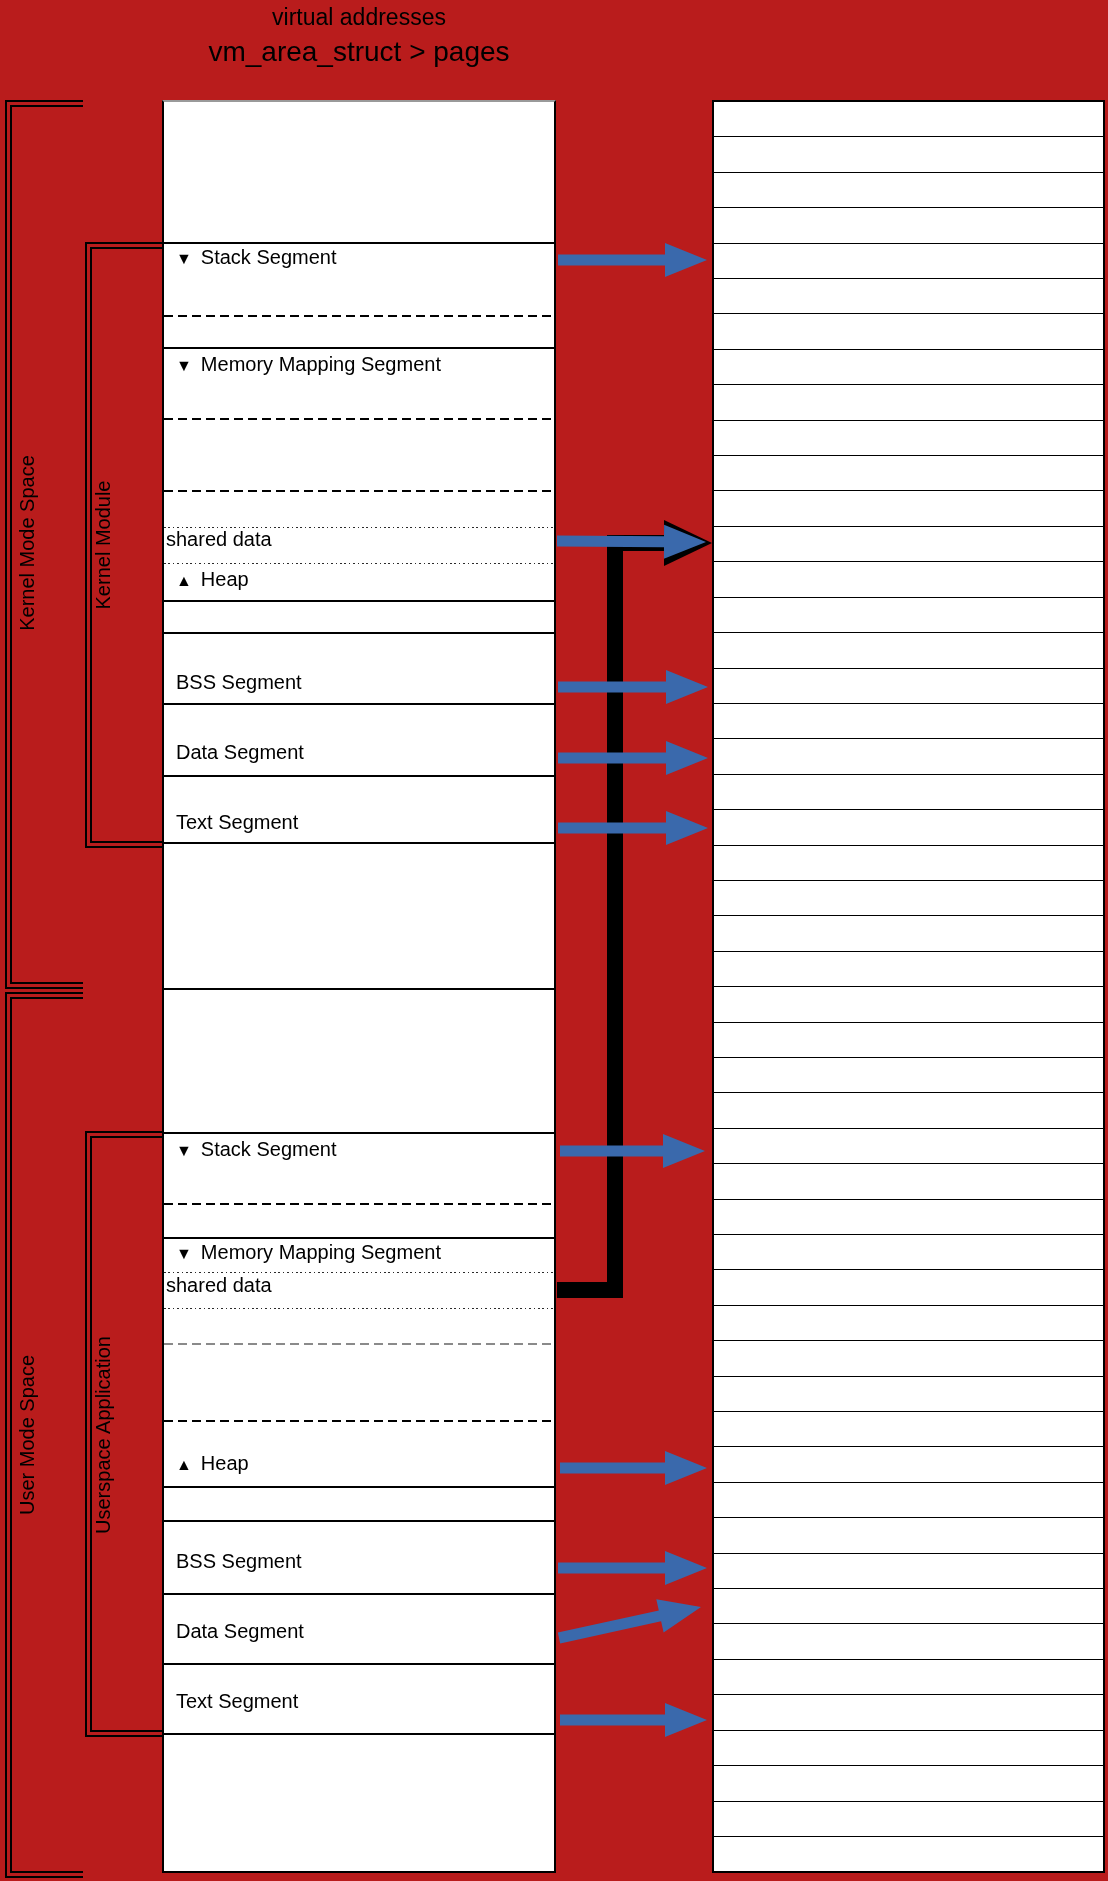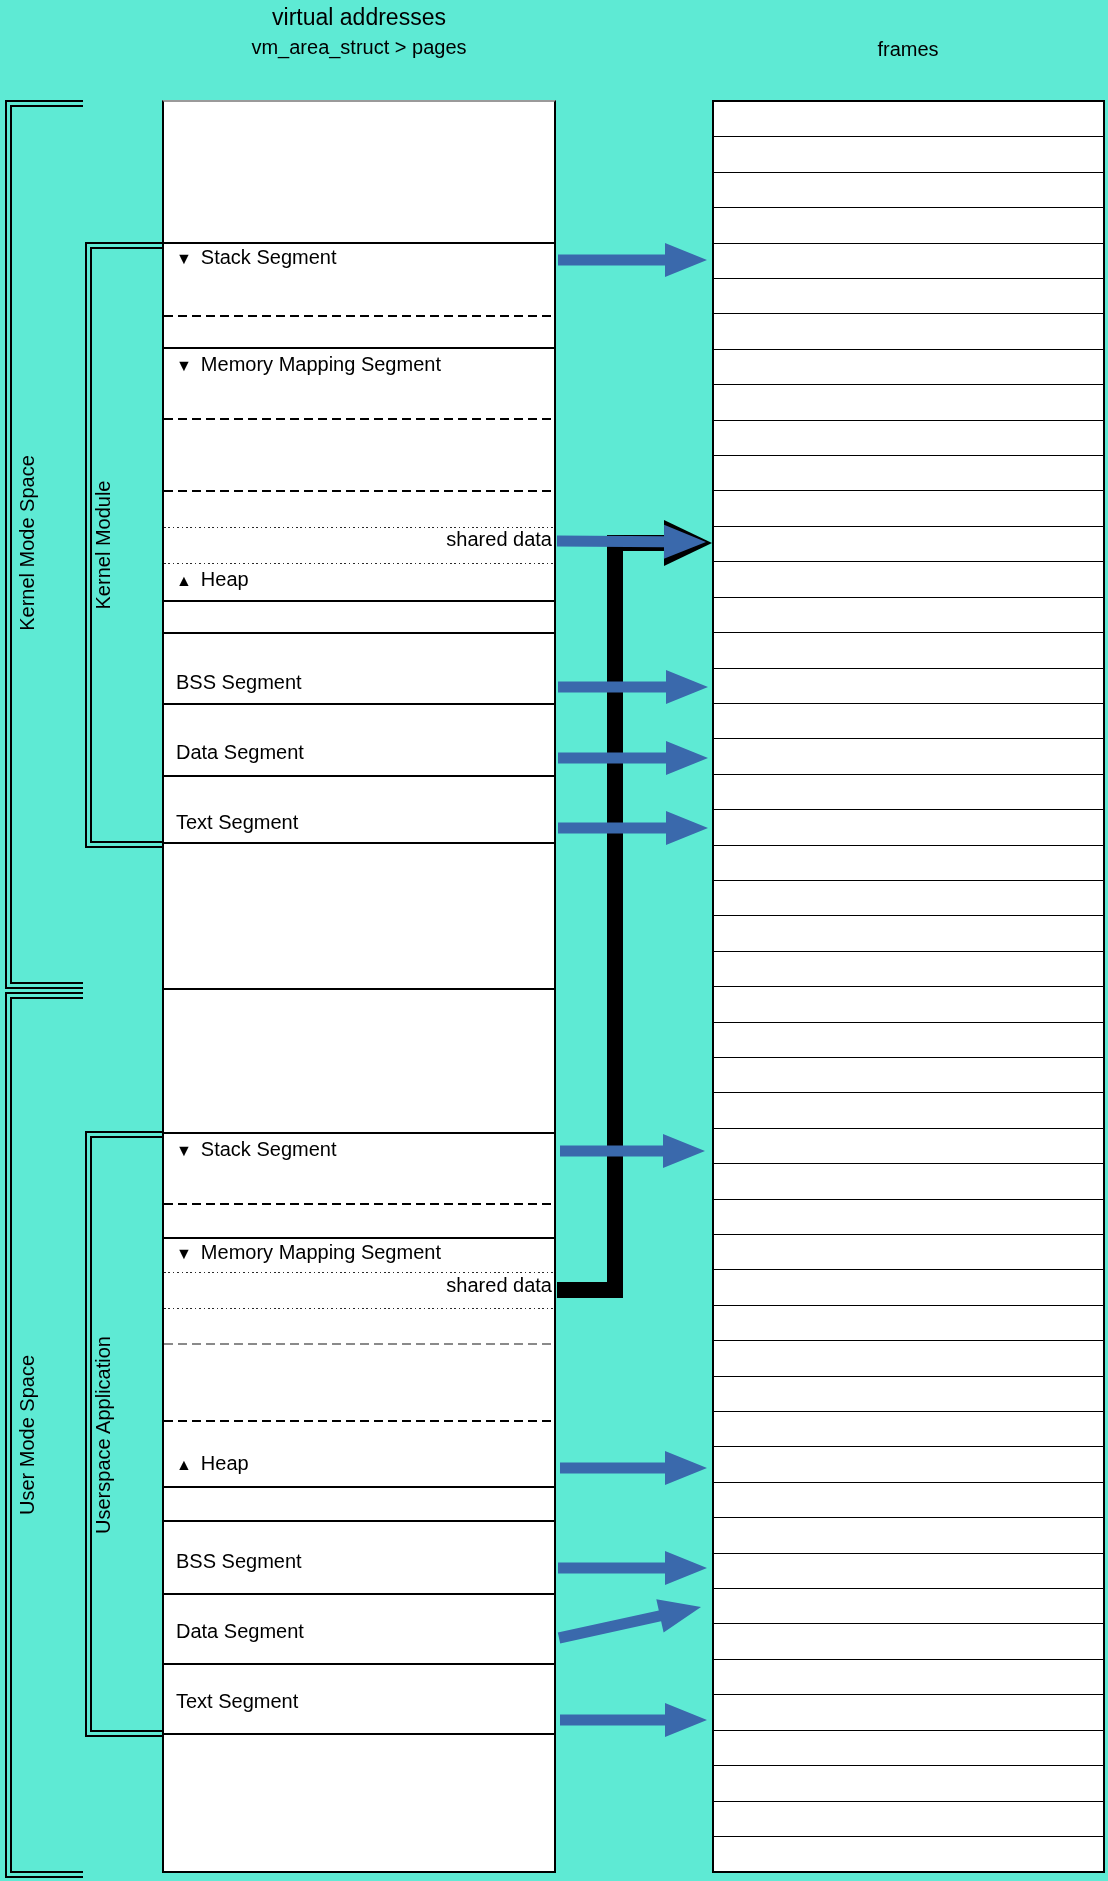--- a/index.html
+++ b/index.html
@@ -1,22 +1,22 @@
 <!DOCTYPE html>
 <html><head>
 <meta charset="utf-8">
 <style>
   html,body{margin:0;padding:0;background:#fff;}
   #page{
-    position:relative;width:1108px;height:1881px;background:#5eead4;
+    position:relative;width:1108px;height:1881px;background:#b91c1c;
     font-family:"Liberation Sans","DejaVu Sans",sans-serif;color:#000;overflow:hidden;
   }
   .hdr{position:absolute;text-align:center;white-space:nowrap;}
   .hdr-title-left{left:162px;width:394px;top:4px;font-size:23px;}
-  .hdr-sub-left{left:162px;width:394px;top:36px;font-size:20px;}
+  .hdr-sub-left{left:162px;width:394px;top:36px;font-size:28px;}
   .hdr-title-right{left:711px;width:394px;top:6px;font-size:21px;}
   .hdr-sub-right{left:711px;width:394px;top:38px;font-size:20px;}
 
   .bracket{position:absolute;box-sizing:border-box;
     border-left:7px double #000;border-top:7px double #000;border-bottom:7px double #000;}
   .bk-kernel-space{left:5px;top:100px;width:78px;height:889px;}
   .bk-user-space{left:5px;top:992px;width:78px;height:886px;}
   .bk-kernel-module{left:85px;top:242px;width:77px;height:606px;}
   .bk-userspace-app{left:85px;top:1131px;width:77px;height:606px;}
   .vlabel{position:absolute;transform:translate(-50%,-50%) rotate(-90deg);
@@ -31,32 +31,31 @@
   .frame-row + .frame-row{border-top:1.5px solid #000;}
 
   .segline{position:absolute;left:164px;width:390px;height:2px;}
   .segline.solid{background:#000;height:2px;}
   .segline.dashed{background:repeating-linear-gradient(90deg,#000 0 9px,transparent 9px 14px);height:1.6px;}
   .segline.dashed-gray{background:repeating-linear-gradient(90deg,#8a8a8a 0 9px,transparent 9px 14px);height:1.6px;}
   .segline.dotted{background:repeating-linear-gradient(90deg,#2b2b2b 0 1.6px,transparent 1.6px 4.4px);height:1.4px;}
 
   .seg-label{position:absolute;left:176px;width:384px;font-size:20px;white-space:nowrap;}
   .seg-label .marker{font-size:16px;margin-right:9px;}
-  .seg-label.right{left:166px;width:388px;text-align:right;padding-right:2px;box-sizing:border-box;}
+  .seg-label.right{left:166px;width:388px;padding-right:2px;box-sizing:border-box;}
 
   #overlay{position:absolute;left:0;top:0;pointer-events:none;}
 </style>
 </head>
 <body>
 
 <div id="page">
 
   <div class="hdr hdr-title-left">virtual addresses</div>
   <div class="hdr hdr-sub-left">vm_area_struct &gt; pages</div>
-  <div class="hdr hdr-sub-right">frames</div>
 
   <div class="bracket bk-kernel-space"></div>
   <div class="bracket bk-user-space"></div>
   <div class="bracket bk-kernel-module"></div>
   <div class="bracket bk-userspace-app"></div>
 
   <div class="vlabel" style="left:27px;top:543px;">Kernel Mode Space</div>
   <div class="vlabel" style="left:103px;top:545px;">Kernel Module</div>
   <div class="vlabel" style="left:27px;top:1435px;">User Mode Space</div>
   <div class="vlabel" style="left:103px;top:1435px;">Userspace Application</div>

